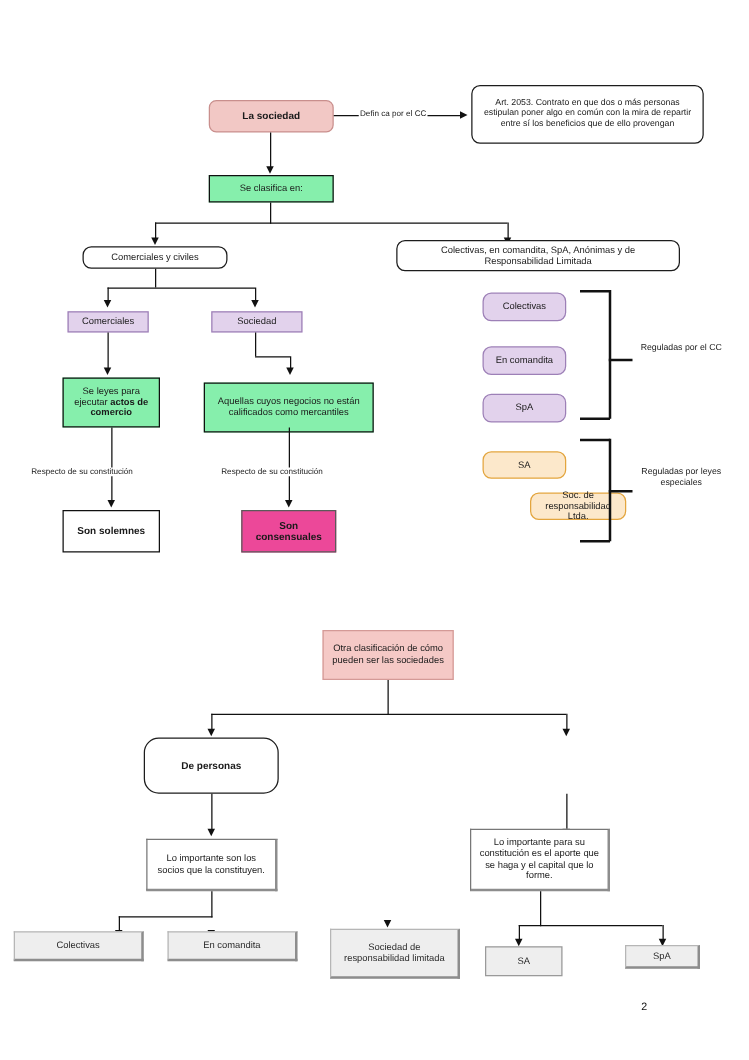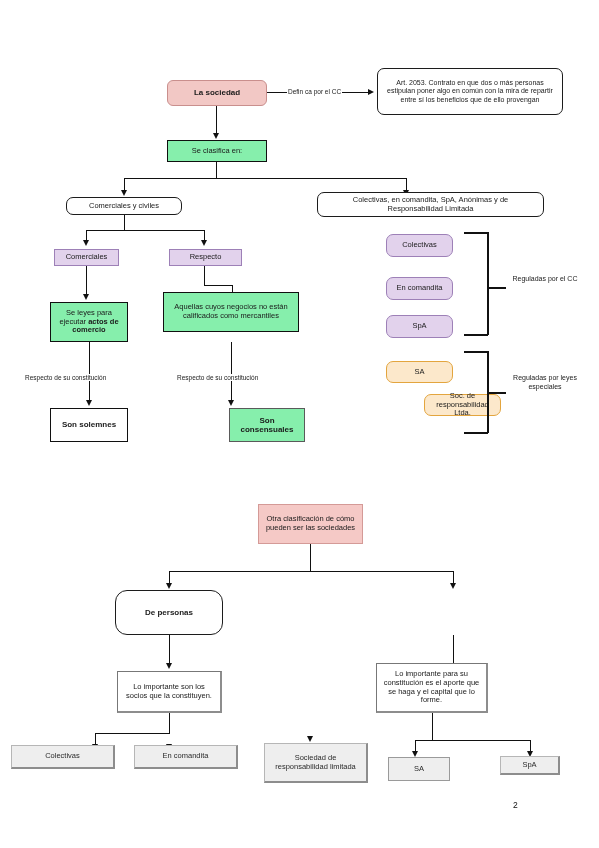--- a/index.html
+++ b/index.html
@@ -61,26 +61,25 @@
     border-radius: 0;
   }
   .n-white-b {
     background: #ffffff;
     border: 1px solid #101010;
     border-radius: 0;
     font-weight: bold;
     font-size: 8px;
   }
   .n-white-b2 {
-    background: #86efac;
+    background: #ec4899;
     border: 1.5px solid #5a5a5a;
     border-radius: 0;
     font-weight: bold;
     font-size: 8px;
-    margin-left: 36px;
   }
   .n-purple {
     background: #e2d2ec;
     border: 1px solid #9d80b7;
     border-radius: 0;
   }
   .n-purple-round {
     background: #e2d2ec;
     border: 1px solid #9d80b7;
     border-radius: 7px;
@@ -199,34 +198,34 @@
   <div class="node n-white-round" style="left:317px; top:192px; width:227px; height:25px; font-size:7.5px; padding:2px 6px;">Colectivas, en comandita, SpA, Anónimas y de Responsabilidad Limitada</div>
 
   <div class="vline" style="left:124px; top:215px; height:15px;"></div>
   <div class="hline" style="left:86px; top:230px; width:118px;"></div>
   <div class="vline" style="left:86px; top:230px; height:10px;"></div>
   <div class="vline" style="left:204px; top:230px; height:10px;"></div>
   <div class="arrowdown" style="left:83px; top:240px;"></div>
   <div class="arrowdown" style="left:201px; top:240px;"></div>
 
   <div class="node n-purple" style="left:54px; top:249px; width:65px; height:17px;">Comerciales</div>
-  <div class="node n-purple" style="left:169px; top:249px; width:73px; height:17px;">Respecto</div>
+  <div class="node n-purple" style="left:169px; top:249px; width:73px; height:17px;">Sociedad</div>
 
   <div class="vline" style="left:86px; top:266px; height:29px;"></div>
   <div class="arrowdown" style="left:83px; top:294px;"></div>
 
   <div class="vline" style="left:204px; top:266px; height:19px;"></div>
   <div class="hline" style="left:204px; top:285px; width:28px;"></div>
   <div class="vline" style="left:232px; top:285px; height:10px;"></div>
   <div class="arrowdown" style="left:229px; top:294px;"></div>
 
   <div class="node n-white" style="left:50px; top:302px; width:78px; height:40px; font-size:7.5px; padding:2px 3px;">
     <span><span>Se leyes para ejecutar </span><span class="bold">actos de comercio</span></span>
   </div>
-  <div class="node n-white" style="left:163px; top:292px; width:136px; height:40px; font-size:7.5px; padding:2px 8px;">Aquellas cuyos negocios no están calificados como mercantiles</div>
+  <div class="node n-white" style="left:163px; top:306px; width:136px; height:40px; font-size:7.5px; padding:2px 8px;">Aquellas cuyos negocios no están calificados como mercantiles</div>
 
   <div class="vline" style="left:89px; top:342px; height:59px;"></div>
   <div class="edgelabel" style="left:24px; top:374px;">Respecto de su constitución</div>
   <div class="arrowdown" style="left:86px; top:400px;"></div>
 
   <div class="vline" style="left:231px; top:342px; height:59px;"></div>
   <div class="edgelabel" style="left:176px; top:374px;">Respecto de su constitución</div>
   <div class="arrowdown" style="left:228px; top:400px;"></div>
 
   <div class="node n-white-b" style="left:50px; top:408px; width:78px; height:34px;">Son solemnes</div>

